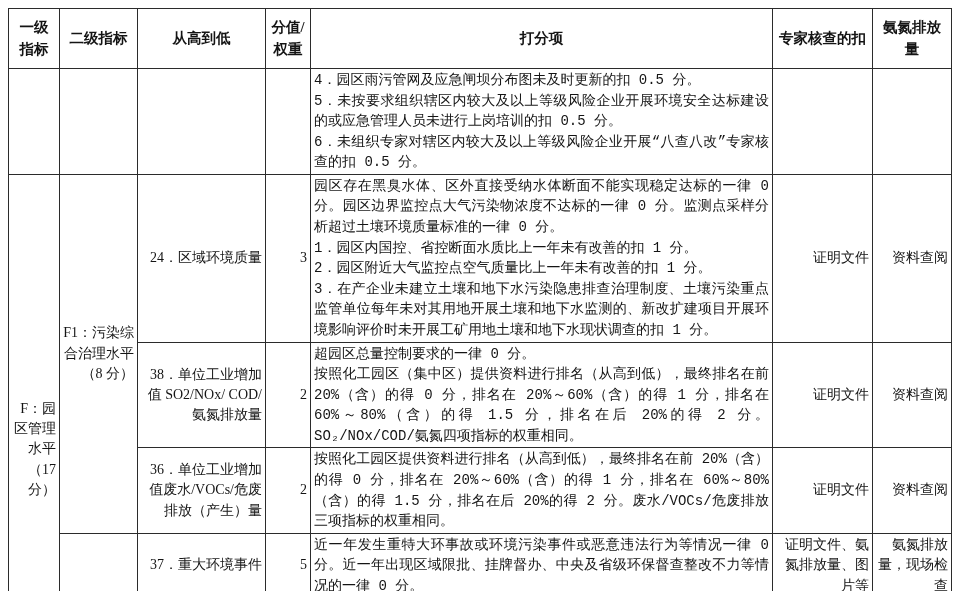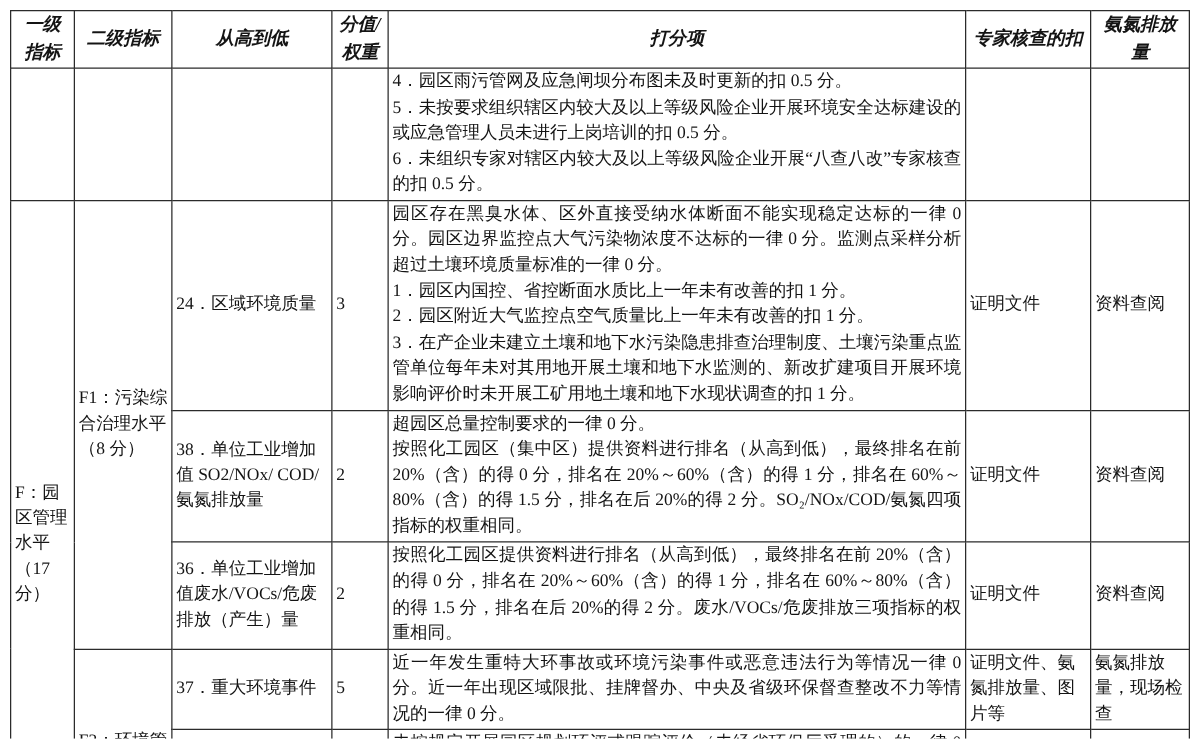--- a/index.html
+++ b/index.html
@@ -15,26 +15,26 @@
     border:1px solid #2b2b2b;
     font-size:14px;
     padding:1px 3px;
     vertical-align:middle;
     overflow:hidden;
   }
   table.eval th{
     font-weight:bold;text-align:center;white-space:pre-line;
     font-size:14.5px;line-height:1.45;
   }
-  td.center{text-align:left;line-height:1.45;}
+  td.center{text-align:right;line-height:1.45;}
   td.scoring{
     text-align:justify;white-space:pre-wrap;line-height:1.47;
-    padding:1px 4px 1px 4px;vertical-align:middle;
+    padding:1px 4px 1px 4px;vertical-align:middle;font-family:Liberation Mono, monospace;
   }
-  tr.h-header{height:46px;font-style:italic;}
+  tr.h-header{height:60px;}
   tr.h-cont{height:83px;}
   tr.h-r24{height:150px;}
   tr.h-r25{height:85px;}
   tr.h-r26{height:62px;}
   tr.h-r27{height:53px;}
   tr.h-r28{height:93px;}
 </style>
 </head>
 <body>
 

